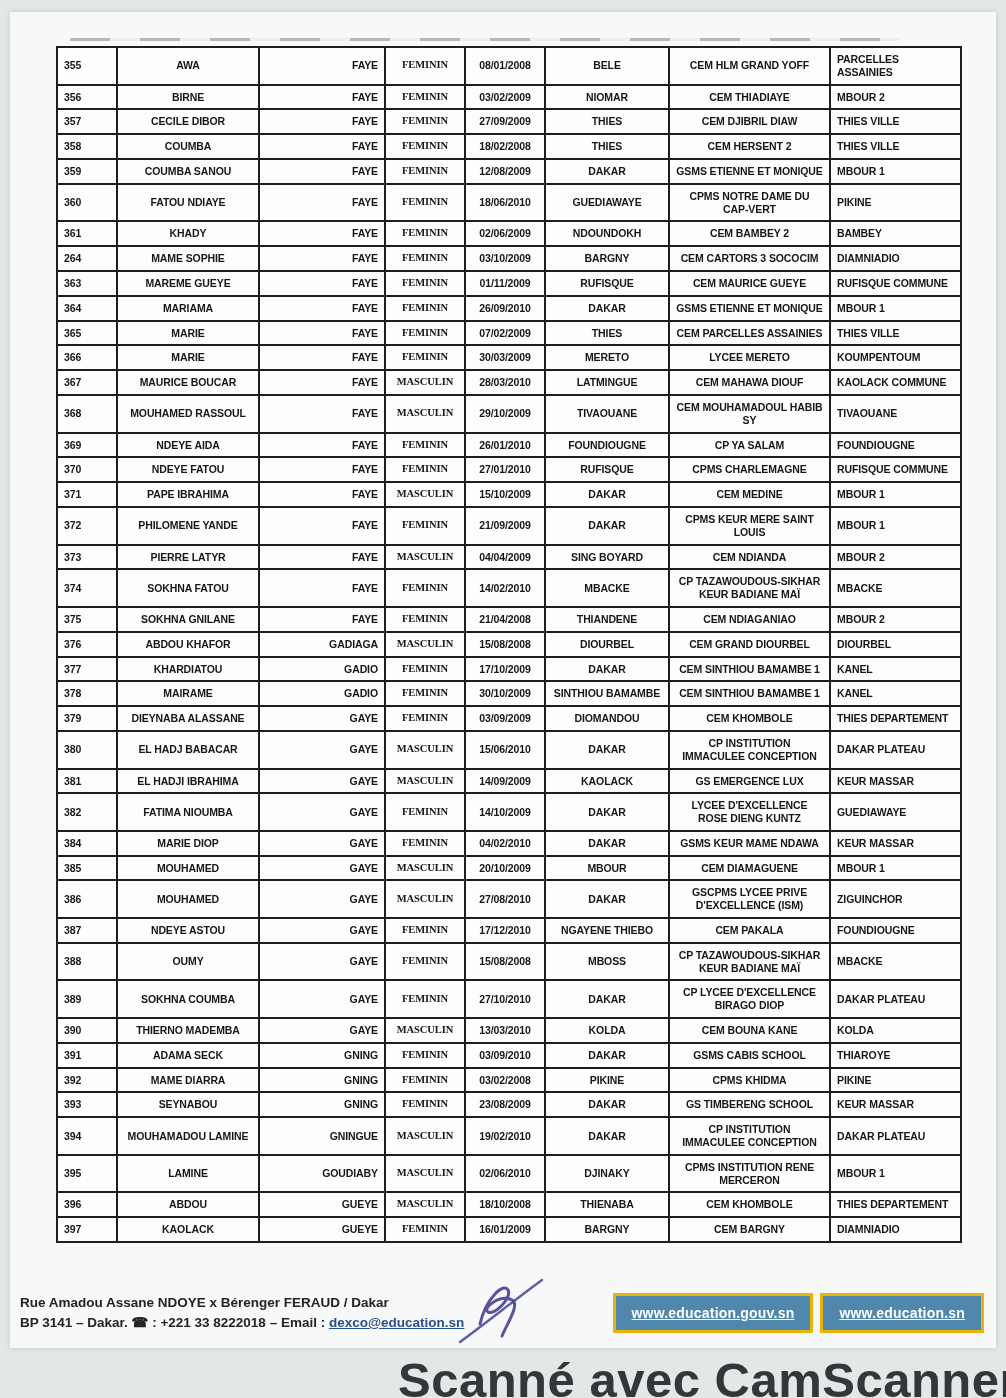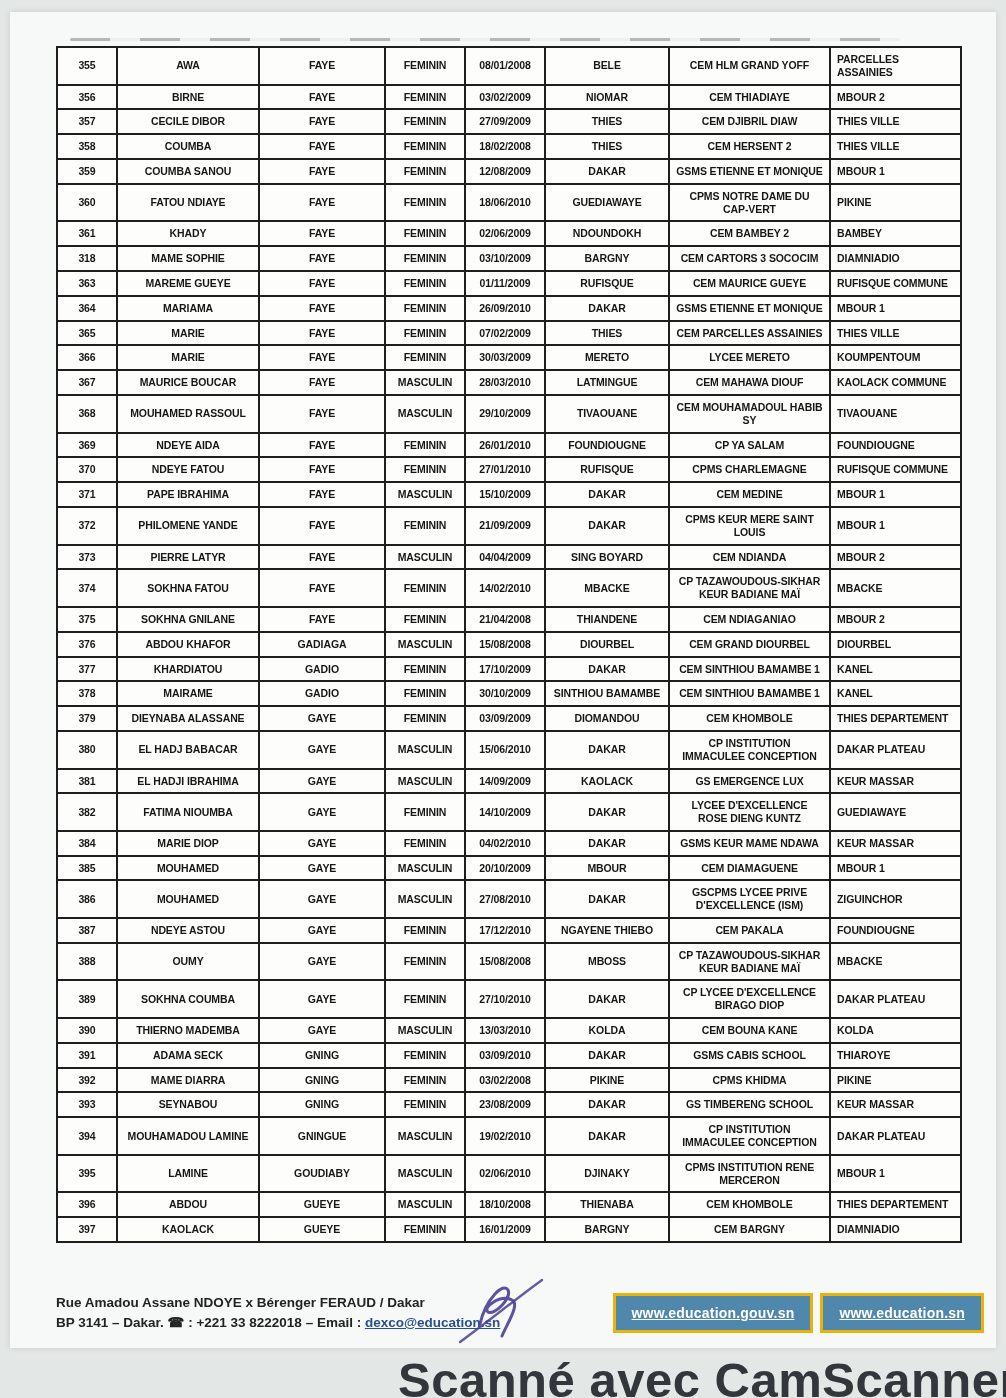--- a/index.html
+++ b/index.html
@@ -30,24 +30,24 @@
     border: 2px solid #1e1e1e;
     font-size: 10.5px;
     font-weight: 700;
     color: #161616;
     line-height: 1.22;
     padding: 5px 6px;
     letter-spacing: -0.1px;
     overflow: hidden;
     word-wrap: break-word;
   }
-  td.c0 { width: 46px;  text-align: center; }
+  td.c0 { width: 46px;  text-align: left; }
   td.c1 { width: 128px; text-align: center; }
-  td.c2 { width: 112px; text-align: center; }
-  td.c3 { width: 66px;  text-align: center; }
+  td.c2 { width: 112px; text-align: right; }
+  td.c3 { width: 66px;  text-align: center; font-family: Liberation Serif, serif; }
   td.c4 { width: 66px;  text-align: center; }
   td.c5 { width: 110px; text-align: center; }
   td.c6 { width: 147px; text-align: center; }
   td.c7 { width: 117px; text-align: left; }
   
   .smudge {
     position: absolute; left: 60px; top: 26px; width: 830px; height: 3px;
     background: repeating-linear-gradient(90deg, rgba(60,60,60,.35) 0 40px, rgba(60,60,60,.05) 40px 70px);
     border-radius: 2px;
   }
@@ -60,21 +60,20 @@
     align-items: center;
     justify-content: space-between;
   }
   .footer-left {
     padding-left: 10px;
     font-size: 13.5px;
     font-weight: 700;
     color: #232323;
     line-height: 1.45;
     white-space: nowrap;
-    margin-left: 36px;
   }
   .footer-left .email-link {
     color: #2a4f8f;
     text-decoration: underline;
     cursor: pointer;
     text-align: right;
   }
   .footer-links {
     display: flex;
     gap: 7px;
@@ -185,21 +184,21 @@
             <td class="c0">361</td>
             <td class="c1">KHADY</td>
             <td class="c2">FAYE</td>
             <td class="c3">FEMININ</td>
             <td class="c4">02/06/2009</td>
             <td class="c5">NDOUNDOKH</td>
             <td class="c6">CEM BAMBEY 2</td>
             <td class="c7">BAMBEY</td>
           </tr>
           <tr>
-            <td class="c0">318</td>
+            <td class="c0">264</td>
             <td class="c1">MAME SOPHIE</td>
             <td class="c2">FAYE</td>
             <td class="c3">FEMININ</td>
             <td class="c4">03/10/2009</td>
             <td class="c5">BARGNY</td>
             <td class="c6">CEM CARTORS 3 SOCOCIM</td>
             <td class="c7">DIAMNIADIO</td>
           </tr>
           <tr>
             <td class="c0">363</td>

